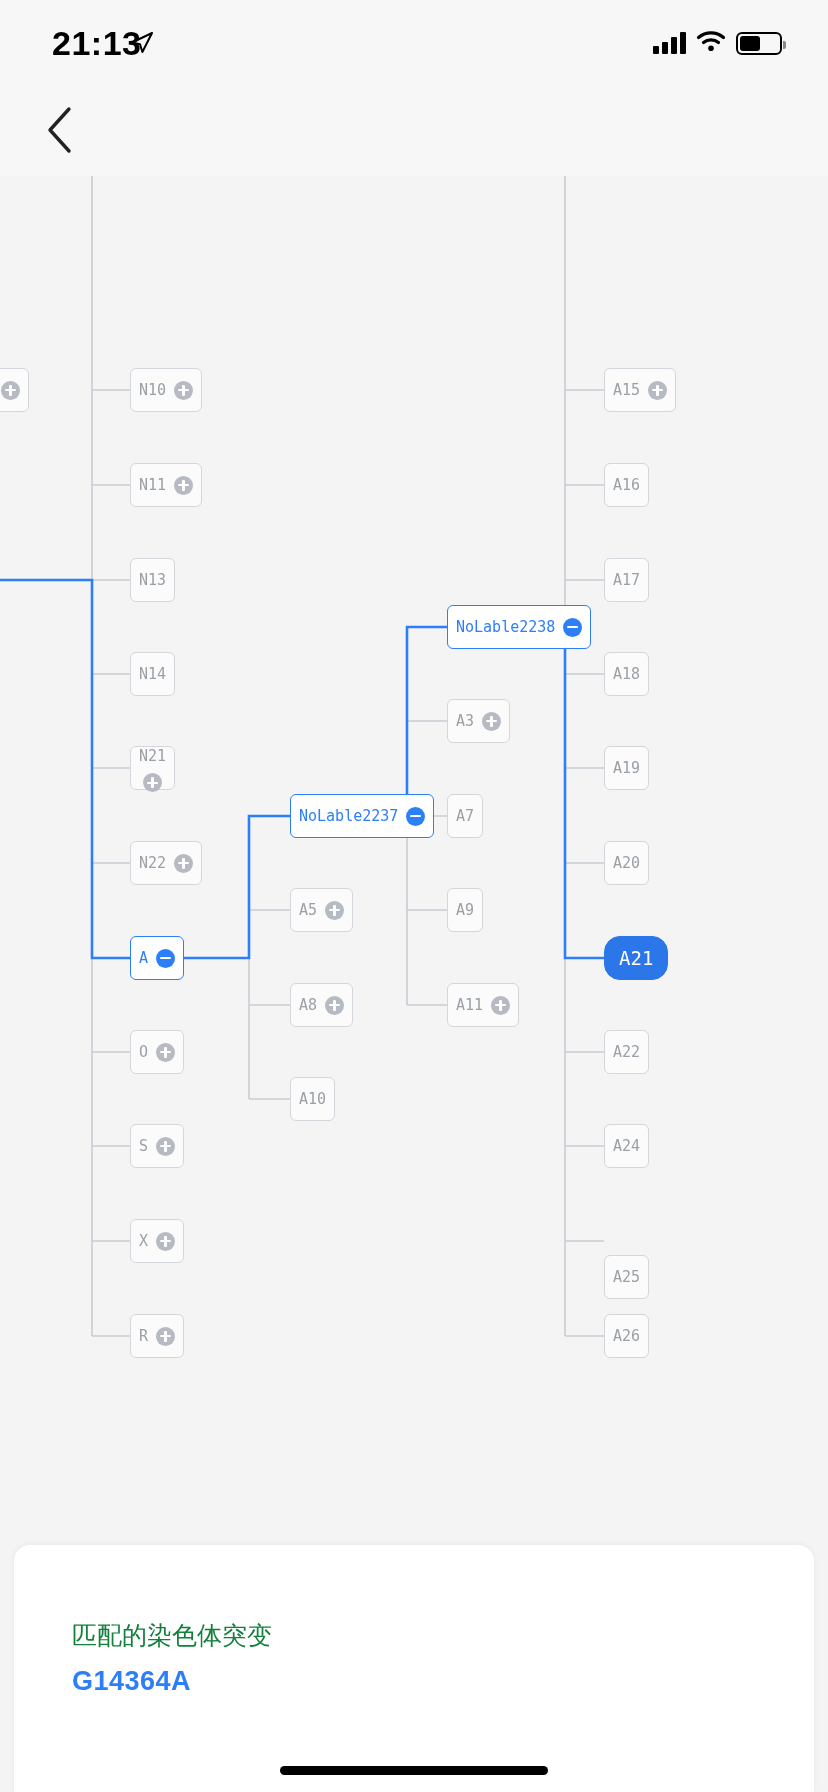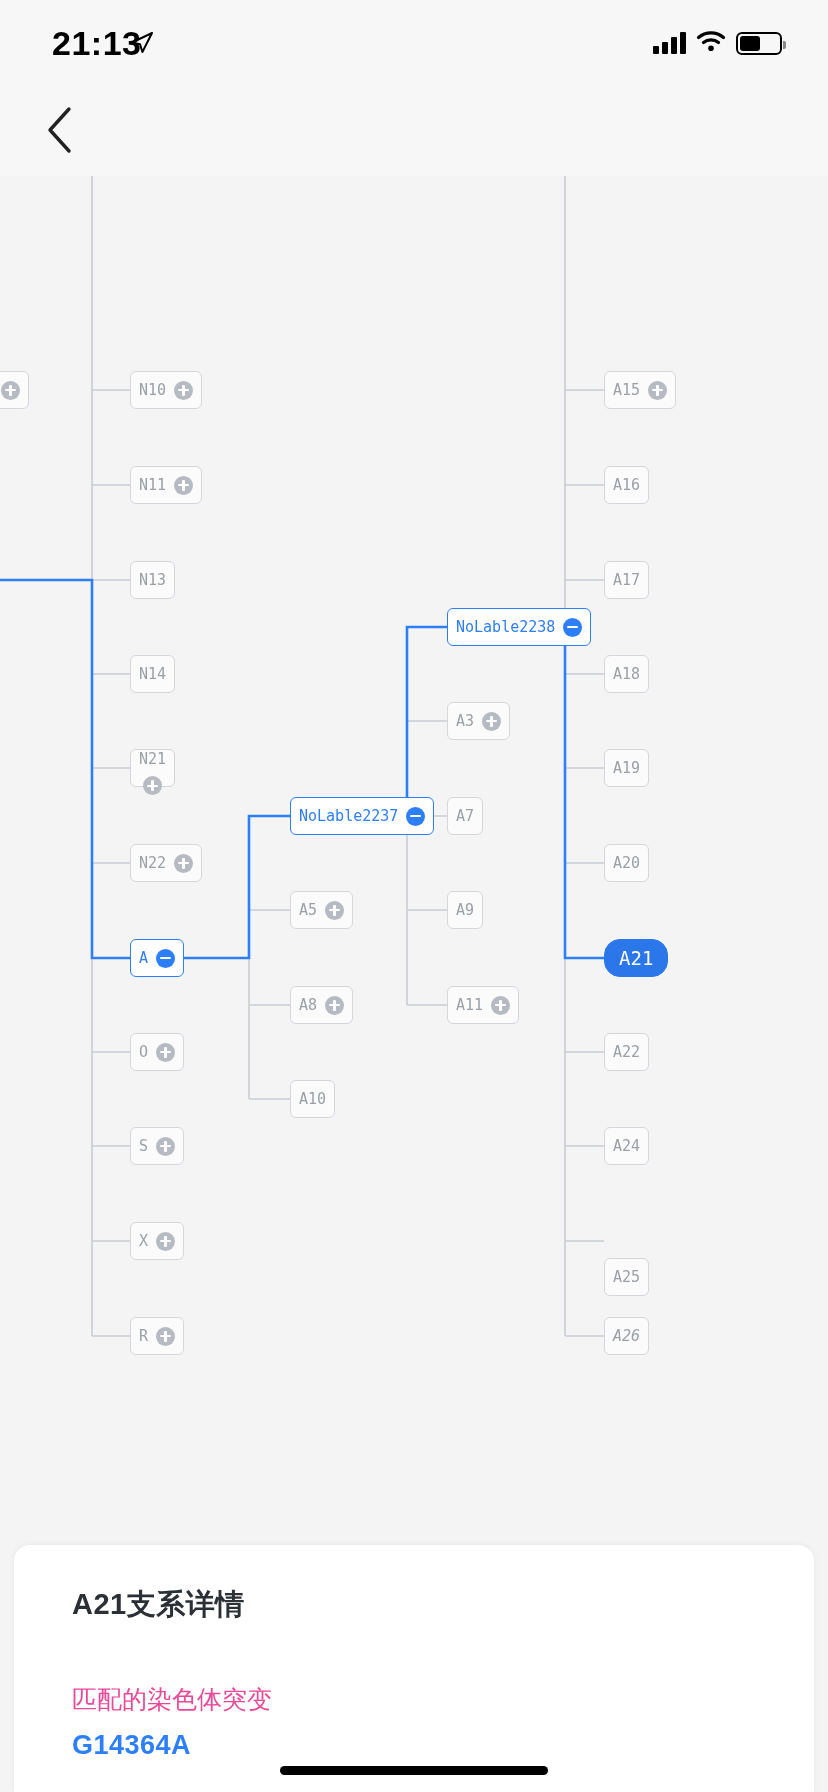--- a/index.html
+++ b/index.html
@@ -56,21 +56,21 @@
   
   .tree-canvas {
     position: absolute; left: 0; top: 176px; width: 828px; height: 1369px;
     background: #f4f4f4; overflow: hidden;
   }
   .tree-svg { position: absolute; left: 0; top: 0; }
 
   .node {
     position: absolute;
     display: flex; align-items: center; gap: 8px;
-    height: 38px; padding: 0 8px;
+    height: 44px; padding: 0 8px;
     background: #fbfbfb;
     border: 1px solid #d4d6dc;
     border-radius: 6px;
     font-family: "DejaVu Sans Mono", monospace;
     font-size: 15px; color: #9aa0a6;
     white-space: nowrap; cursor: pointer;
     transform: translateY(-50%);
   }
   .node.selected-path {
     border-color: #2d7ff9; color: #2d7ff9; background: #fff; padding-left: 8px;
@@ -95,21 +95,21 @@
     position: absolute; left: 14px; bottom: 0; width: 800px; height: 247px;
     background: #fff;
     border-radius: 16px 16px 0 0;
     box-shadow: 0 -1px 6px rgba(0,0,0,.05);
     padding: 40px 0 0 58px;
   }
   .sheet-title {
     font-size: 29px; font-weight: bold; color: #2b2f36; letter-spacing: .5px;
   }
   .sheet-label {
-    margin-top: 58px; font-size: 25px; color: #ec4899;
+    margin-top: 34px; font-size: 25px; color: #15803d;
   }
   .sheet-value {
     margin-top: 14px; font-size: 27px; font-weight: bold; color: #2d7ff9;
     letter-spacing: .5px; cursor: pointer; display: inline-block;
   }
   .home-indicator {
     position: absolute; left: 50%; transform: translateX(-50%);
     bottom: 17px; width: 268px; height: 9px;
     background: #000; border-radius: 5px;
   }
@@ -413,26 +413,25 @@
         </div>
         <div class="node" style="left: 604px; top: 876px;">
           <span>A22</span>
         </div>
         <div class="node" style="left: 604px; top: 970px;">
           <span>A24</span>
         </div>
         <div class="node" style="left: 604px; top: 1101px;">
           <span>A25</span>
         </div>
-        <div class="node" style="left: 604px; top: 1160px; font-style: italic;">
+        <div class="node" style="left: 604px; top: 1160px;">
           <span>A26</span>
         </div>
       </div>
   </div>
 
   <div class="sheet">
-    <div class="sheet-title">A21支系详情</div>
     <div class="sheet-label">匹配的染色体突变</div>
     <div class="sheet-value">G14364A</div>
   </div>
 
   <div class="home-indicator"></div>
 </div>
 
 </body></html>

